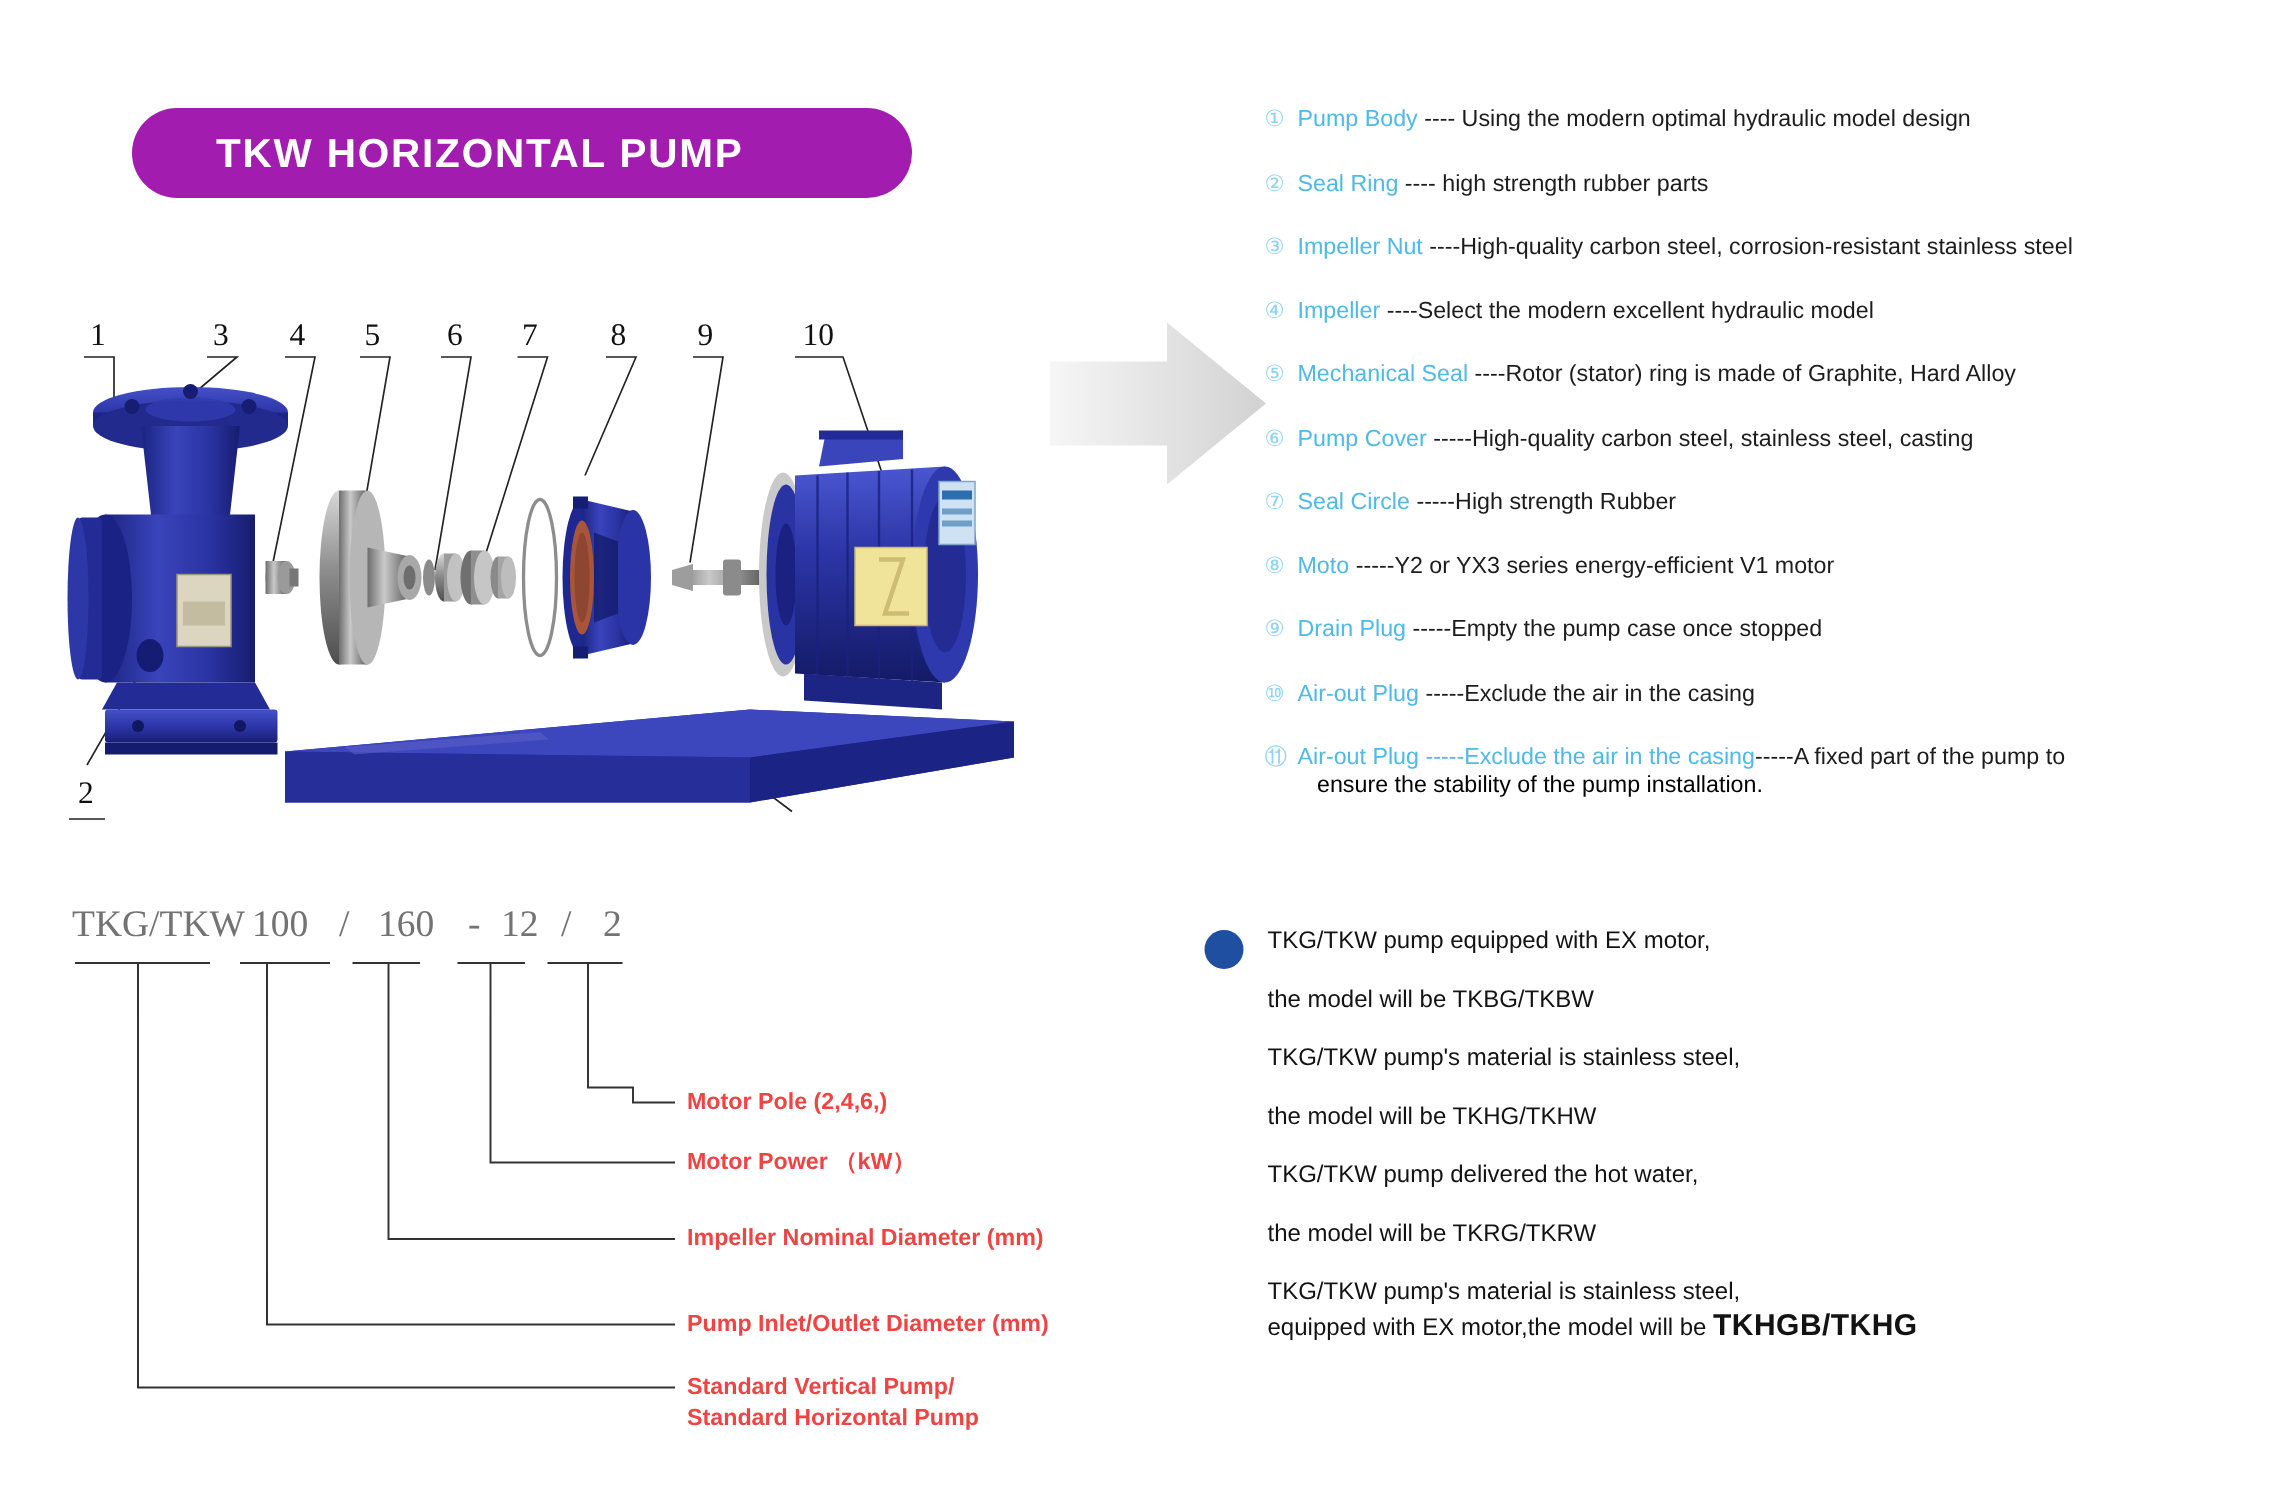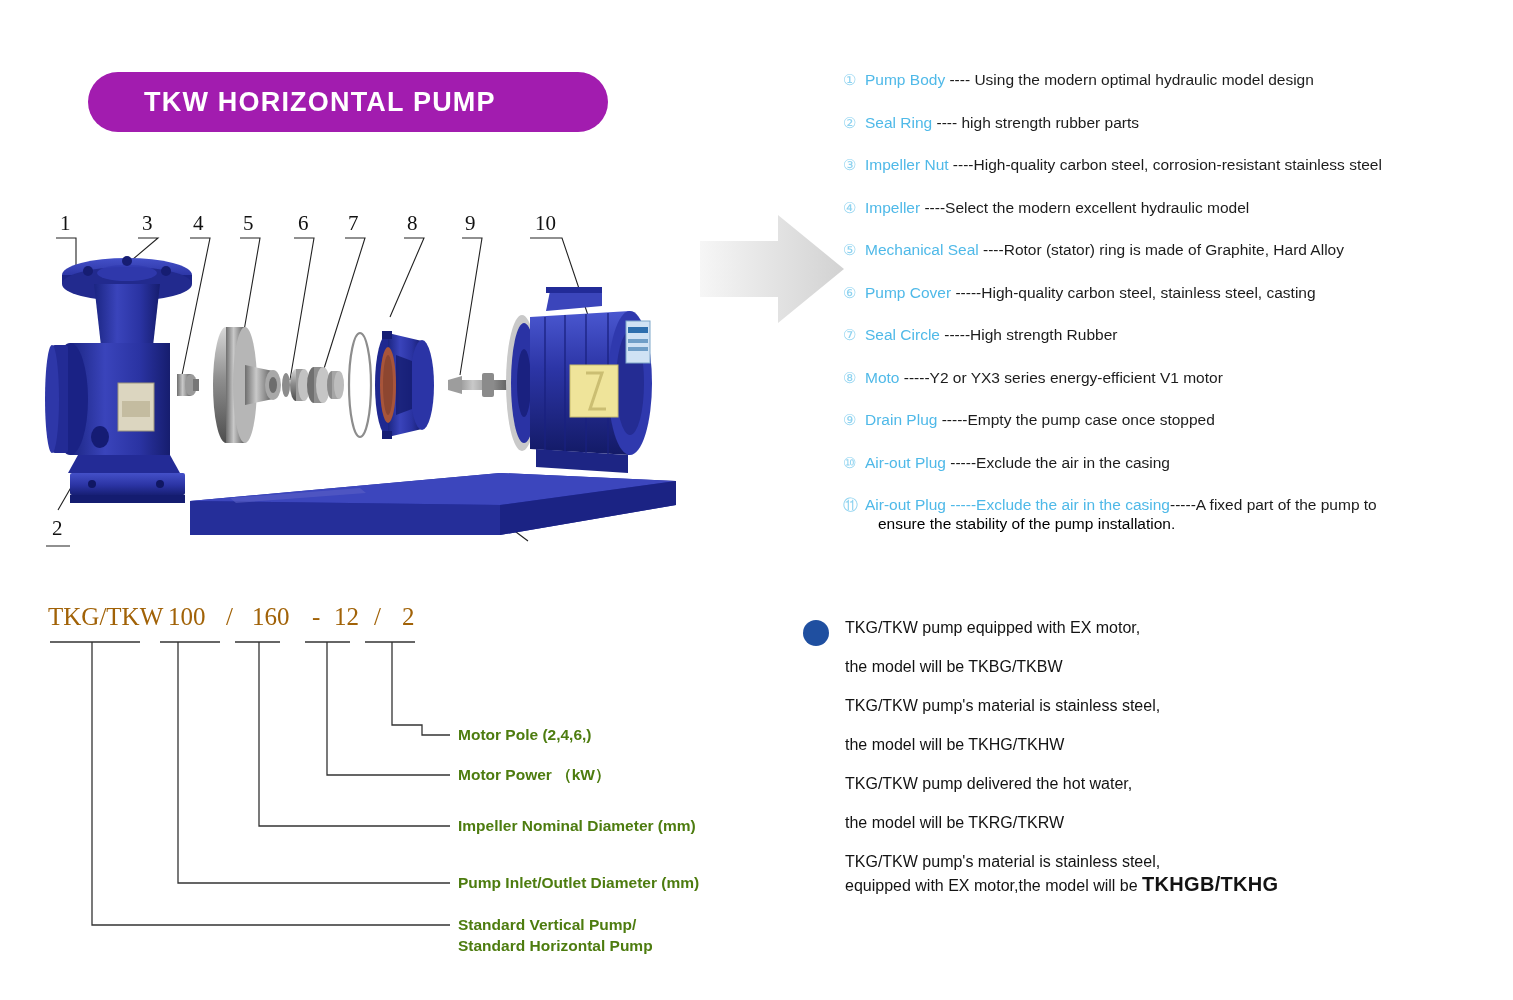--- a/index.html
+++ b/index.html
@@ -46,24 +46,24 @@
   .legend-row .desc.alt{color:#4fb9e8;}
   .legend-row.wrap{white-space:normal;}
   .legend-row .body{display:block;}
   .legend-row .cont{display:block;margin-left:13px;color:#000000;}
 
   
   #model-code{position:absolute;left:30px;top:595px;width:700px;height:370px;}
   #model-code svg{display:block;}
   .code-token{
     position:absolute;font-family:"Liberation Serif", serif;
-    font-size:25px;color:#a16207;white-space:nowrap;
+    font-size:25px;color:#737373;white-space:nowrap;
   }
   .leader-label{
-    position:absolute;font-size:15.5px;color:#4d7c0f;white-space:nowrap;
+    position:absolute;font-size:15.5px;color:#ef4444;white-space:nowrap;
     font-weight:bold;line-height:19px;text-align:right;
   }
 
   
   #notes{position:absolute;left:845px;top:618px;width:640px;}
   #notes-bullet{
     position:absolute;left:803px;top:620px;
     width:26px;height:26px;border-radius:50%;background:#1f4fa0;
   }
   .note-line{

